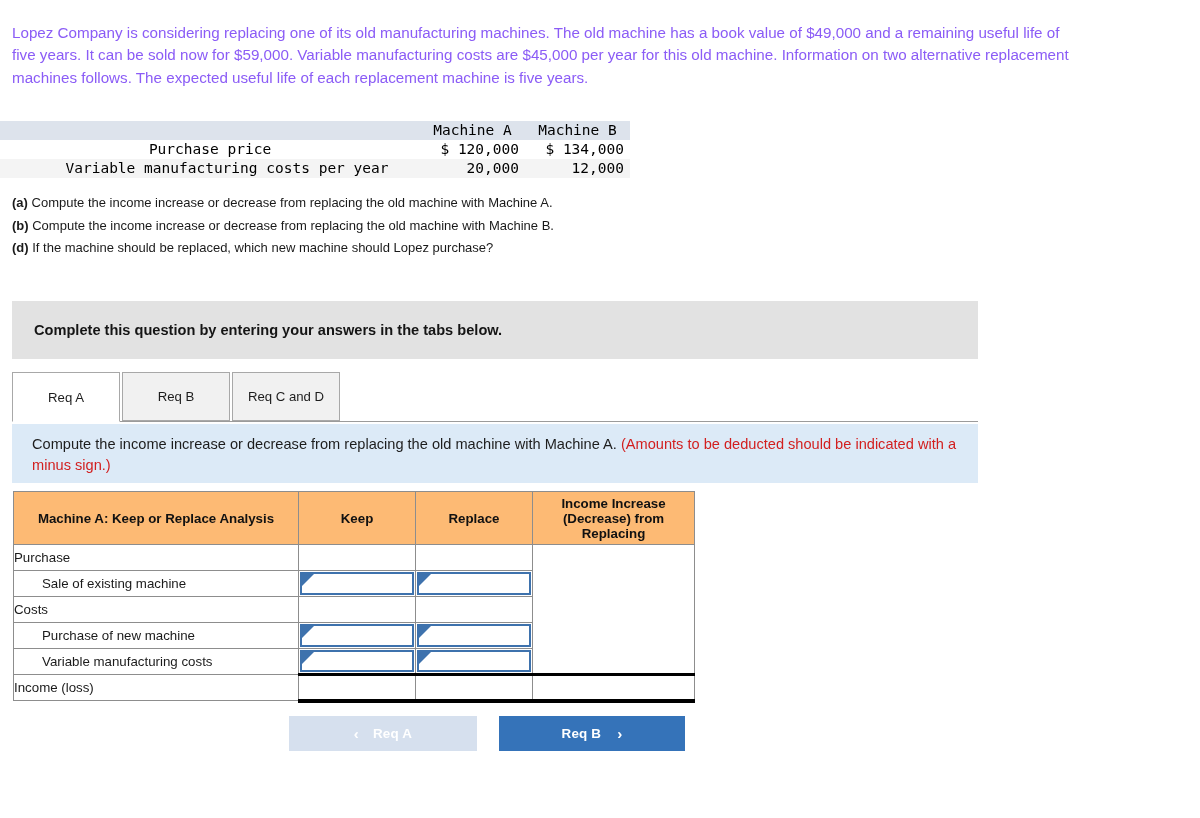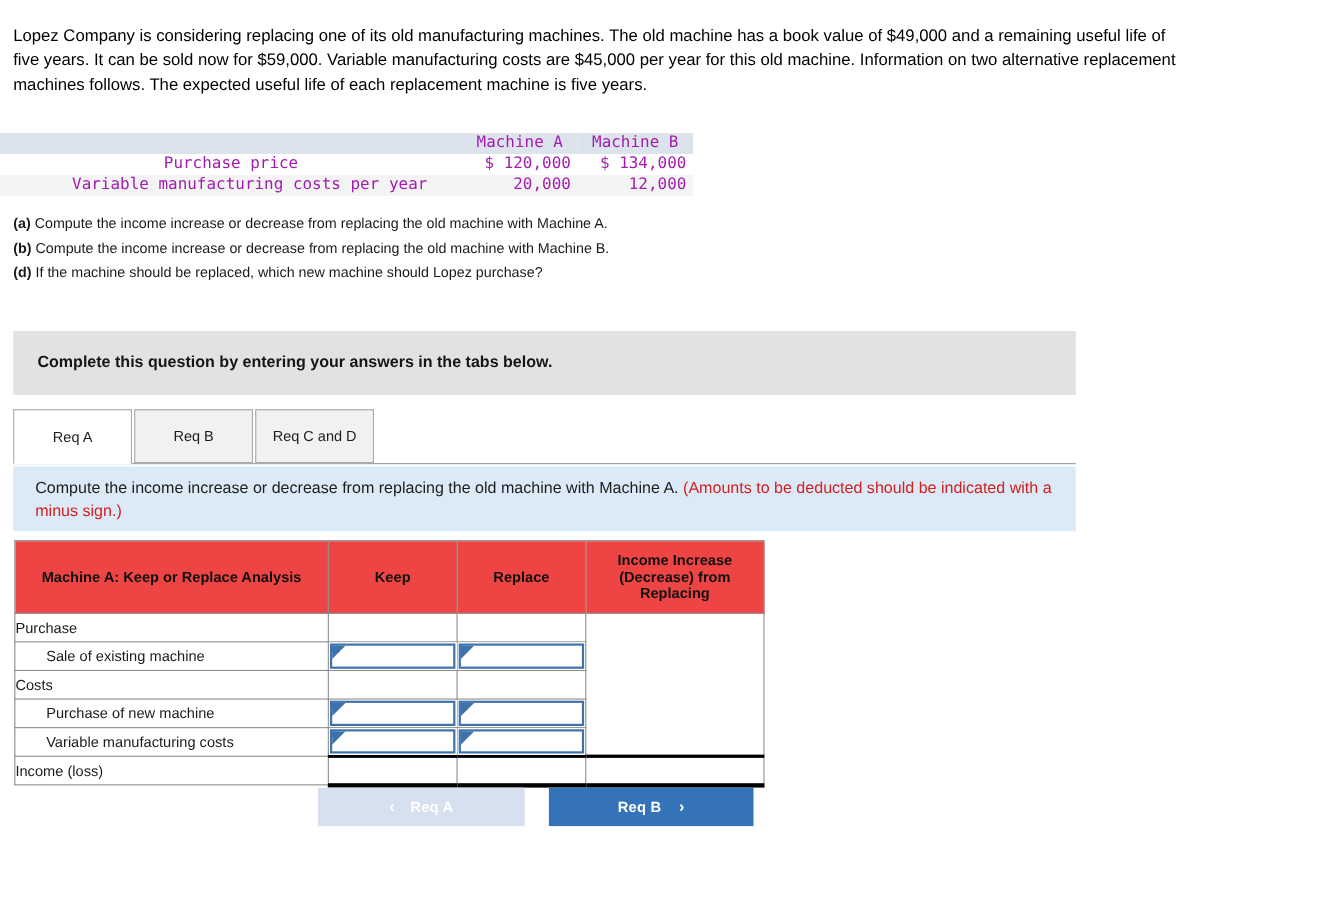--- a/index.html
+++ b/index.html
@@ -11,31 +11,31 @@
     color: #1a1a1a;
   }
   .page { position: relative; width: 1200px; height: 818px; overflow: hidden; }
 
   
   .intro {
     position: absolute;
     left: 12px; top: 22px; width: 1062px;
     font-size: 15.2px;
     line-height: 22.3px;
-    color: #000000;
+    color: #8b5cf6;
   }
 
   
   .data-table {
     position: absolute;
     left: 0px; top: 121px;
     border-collapse: collapse;
     font-family: "DejaVu Sans Mono", "Liberation Mono", monospace;
     font-size: 14.5px;
-    color: #a21caf;
+    color: #000000;
   }
   .data-table th, .data-table td {
     padding: 1px 6px;
     font-weight: normal;
     white-space: pre;
     line-height: 17px;
   }
   .data-table thead th { background: #dde3ec; height: 19px; }
   .dt-label { width: 420px; text-align: center; padding-left: 18px; }
   .dt-num   { width: 105px; text-align: right; padding-right: 8px; }
@@ -120,24 +120,24 @@
     table-layout: fixed;
   }
   table.ans th, table.ans td {
     border: 1px solid #8d8d8d;
     background: #ffffff;
     height: 26px;
     padding: 0;
     vertical-align: middle;
   }
   table.ans thead th {
-    background: #ef4444;
+    background: #fdba74;
     font-weight: bold;
     color: #111111;
-    height: 66px;
+    height: 53px;
     line-height: 15px;
     text-align: center;
   }
   th.c-label { width: 285px; text-align: left; padding-left: 10px; }
   th.c-keep, th.c-replace { width: 117px; }
   th.c-income { width: 162px; }
 
   td.lbl {
     text-align: left;
     padding-left: 10px;

